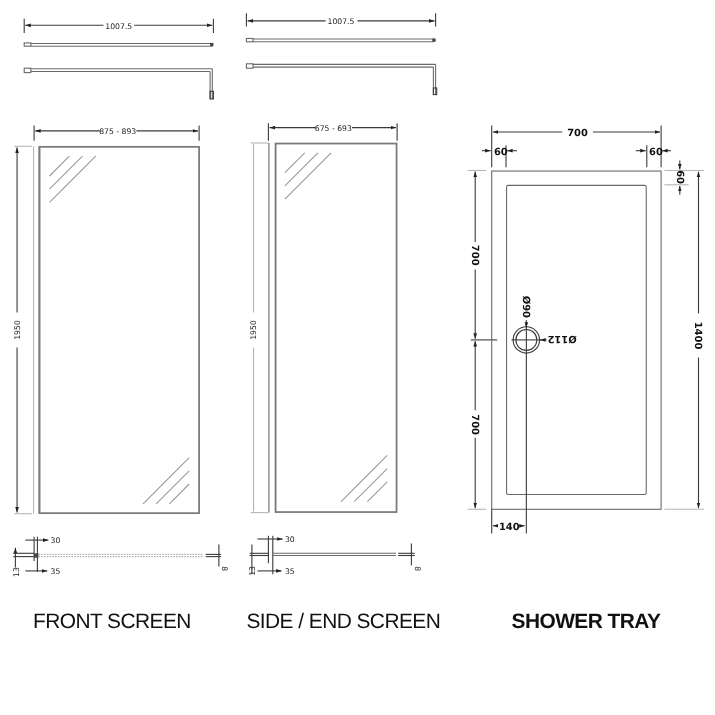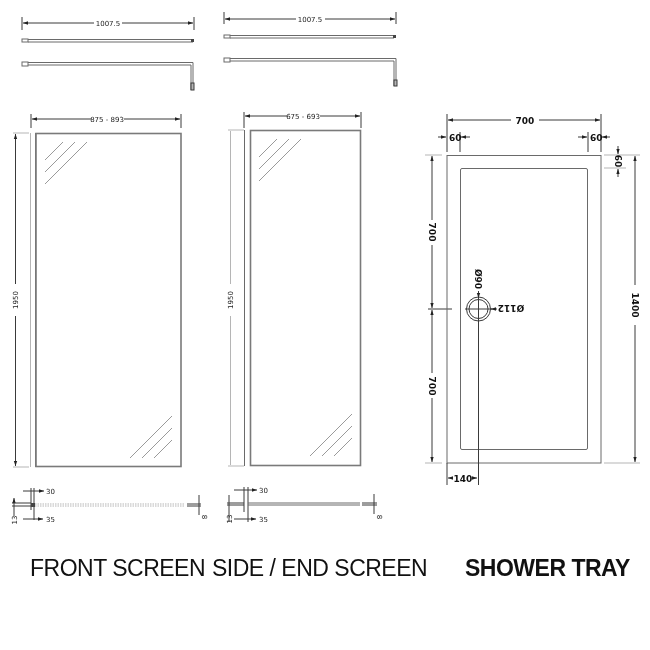--- a/index.html
+++ b/index.html
@@ -5,21 +5,21 @@
   html, body { margin: 0; padding: 0; background: #ffffff; }
   body { width: 650px; height: 650px; overflow: hidden; position: relative; font-family: "DejaVu Sans", sans-serif; }
   #drawing { position: absolute; left: 0; top: 0; width: 650px; height: 650px; }
   .ln { stroke: #6a6a6a; stroke-width: 1; fill: none; }
   .ln-d { stroke: #3a3a3a; stroke-width: 1; fill: none; }
   .ln-l { stroke: #b5b5b5; stroke-width: 1; fill: none; }
   .frame { stroke: #7a7a7a; stroke-width: 1.6; fill: none; }
   .glass-hint { stroke: #9a9a9a; stroke-width: 1; fill: none; }
   .dim-txt { font-family: "DejaVu Sans", sans-serif; font-size: 7px; fill: #222; }
   .dim-txt-b { font-family: "DejaVu Sans", sans-serif; font-size: 9px; font-weight: bold; fill: #111; }
-  .caption { position: absolute; top: 555px; font-family: "Liberation Sans", sans-serif; font-size: 23px; color: #111; letter-spacing: -0.5px; white-space: nowrap; }
+  .caption { position: absolute; top: 555px; font-family: "Liberation Sans", sans-serif; font-size: 19px; color: #111; letter-spacing: -0.5px; white-space: nowrap; }
 </style>
 </head>
 <body>
 
 <svg id="drawing" viewBox="0 0 650 650" xmlns="http://www.w3.org/2000/svg">
   <defs>
     <marker id="ar" viewBox="0 0 6 6" refX="6" refY="3" markerWidth="5" markerHeight="5" orient="auto-start-reverse">
       <path d="M0,1 L6,3 L0,5 z" fill="#222"></path>
     </marker>
   </defs>
@@ -239,14 +239,14 @@
     <g>
       <line class="ln-d" x1="447" y1="463" x2="447" y2="485"></line>
       <line class="ln-d" x1="448" y1="478" x2="452" y2="478" marker-start="url(#ar)"></line>
       <line class="ln-d" x1="473" y1="478" x2="477" y2="478" marker-end="url(#ar)"></line>
       <text class="dim-txt-b" x="463" y="482" text-anchor="middle">140</text>
     </g>
   </g>
 </svg>
 
 <div class="caption" style="left:30px;">FRONT SCREEN</div>
-<div class="caption" style="left:212px;text-align:center;">SIDE / END SCREEN</div>
+<div class="caption" style="left:224px;text-align:center;">SIDE / END SCREEN</div>
 <div class="caption" style="left:465px;font-weight:bold;">SHOWER TRAY</div>
 
 </body></html>

